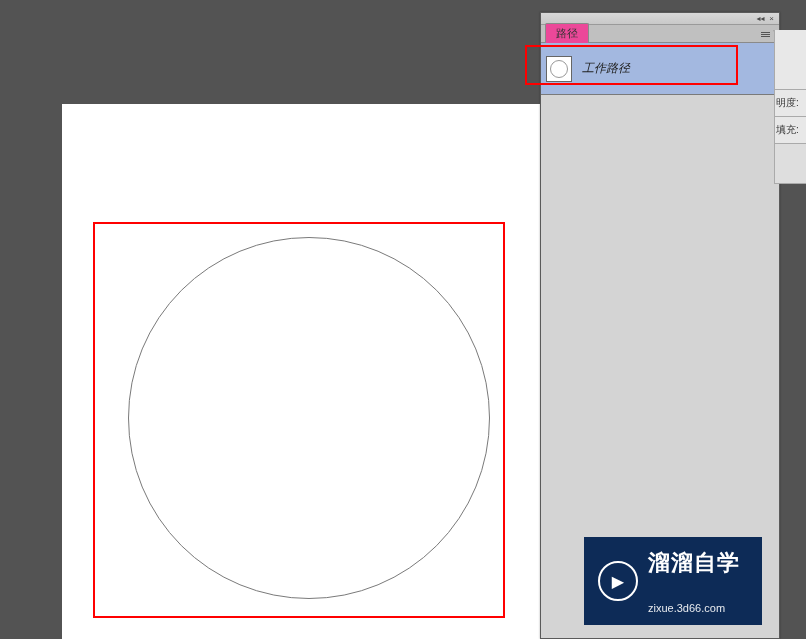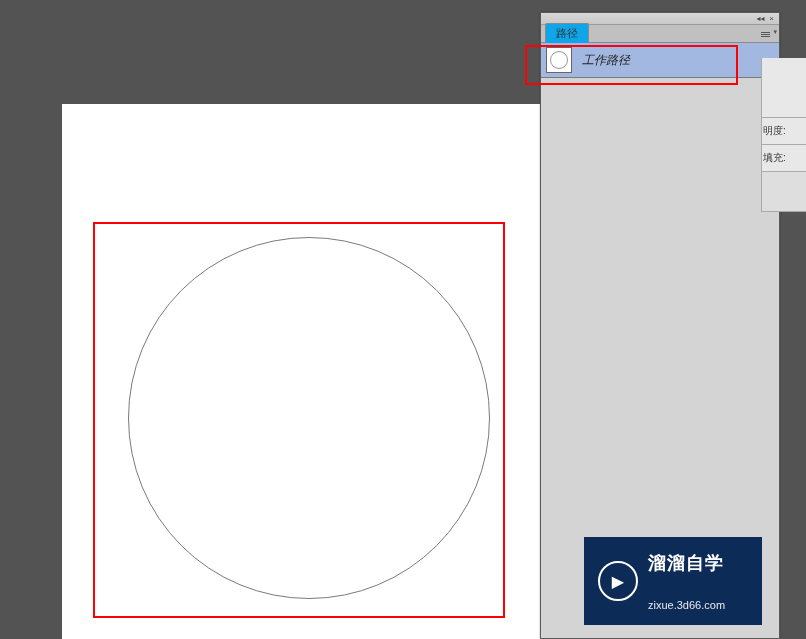--- a/index.html
+++ b/index.html
@@ -78,21 +78,21 @@
     .tab-bar {
       height: 18px;
       background: #c0c0c0;
       display: flex;
       align-items: flex-end;
       border-bottom: 1px solid #8a8a8a;
       position: relative;
     }
     .tab {
       padding: 2px 10px;
-      background: #0ea5e9;
+      background: #ec4899;
       border: 1px solid #8a8a8a;
       border-bottom: none;
       font-size: 11px;
       color: #333;
       margin-left: 4px;
       border-top-left-radius: 2px;
       border-top-right-radius: 2px;
       position: relative;
       top: 1px;
       cursor: pointer;
@@ -124,21 +124,21 @@
     }
     .panel-content {
       background: #d4d4d4;
       height: calc(100% - 30px);
       position: relative;
     }
     .path-item {
       display: flex;
       align-items: center;
       background: #a3b8e0;
-      height: 35px;
+      height: 52px;
       border-bottom: 1px solid #7a7a7a;
       cursor: pointer;
     }
     .path-thumb {
       width: 26px;
       height: 26px;
       background: #fff;
       border: 1px solid #666;
       margin-left: 5px;
       display: flex;
@@ -158,24 +158,23 @@
       margin-left: 10px;
       font-style: italic;
       font-size: 12px;
       color: #222;
       font-family: "SimSun", serif;
     }
     .side-panel {
       position: absolute;
       right: 0;
       top: 30px;
-      width: 45px;
+      width: 32px;
       background: #e8e8e8;
       border-left: 1px solid #aaa;
-      margin-top: 28px;
     }
     .side-panel-strip {
       height: 60px;
       border-bottom: 1px solid #aaa;
       display: flex;
       align-items: center;
       justify-content: center;
       font-size: 7px;
       color: #888;
     }
@@ -217,21 +216,21 @@
       color: #fff;
       font-size: 16px;
       flex-shrink: 0;
     }
     .watermark-text {
       color: #fff;
       display: flex;
       flex-direction: column;
     }
     .watermark-title {
-      font-size: 18px;
+      font-size: 22px;
       font-weight: bold;
       letter-spacing: 1px;
     }
     .watermark-url {
       font-size: 11px;
       opacity: 0.9;
       margin-top: 24px;
     }
   </style>
 </head>

